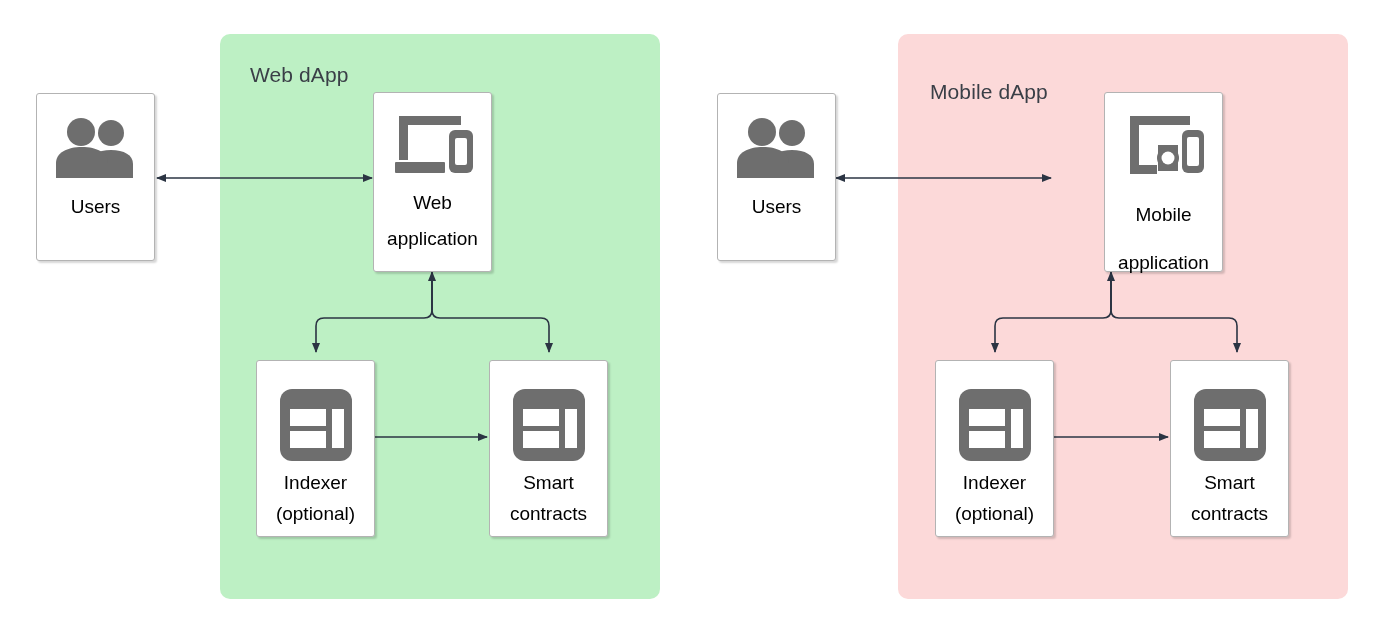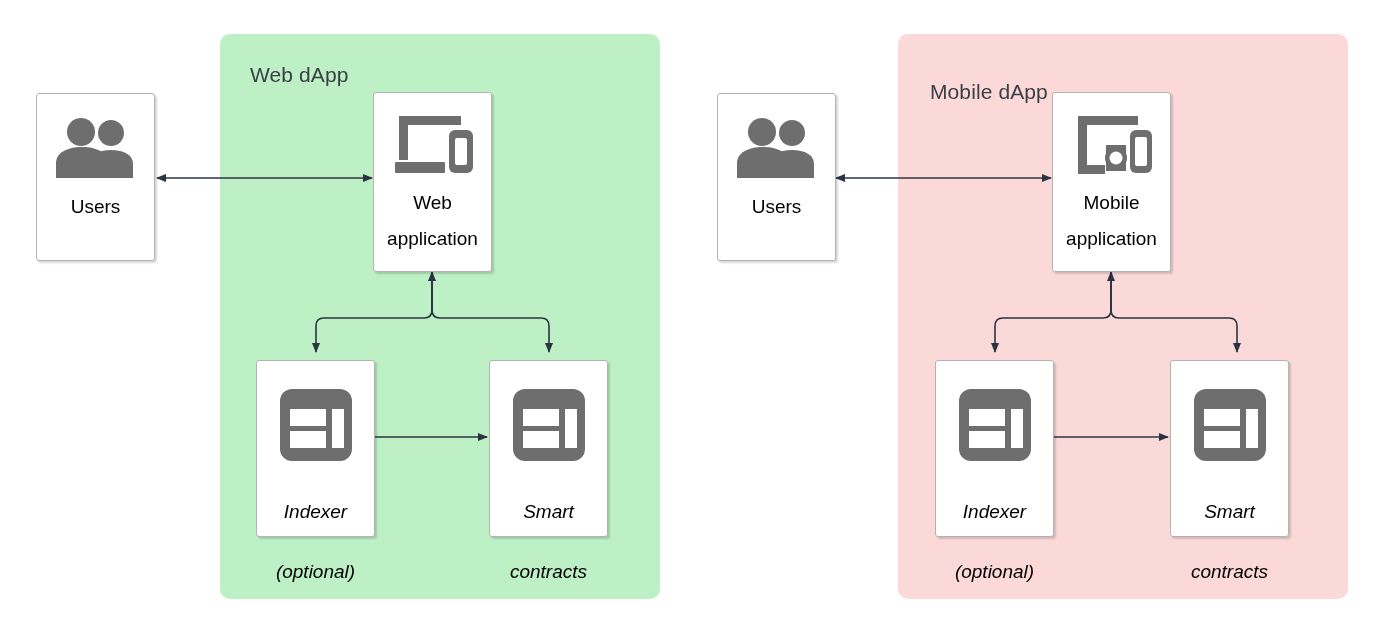--- a/index.html
+++ b/index.html
@@ -18,21 +18,21 @@
         justify-content:flex-start;box-sizing:border-box;}
   .node .icon{display:flex;align-items:center;justify-content:center;}
   .node .label{font-size:19px;color:#000000;line-height:1.18;
                text-align:center;white-space:nowrap;}
 
   .node-users .icon{margin-top:22px;}
   .node-users .label{margin-top:18px;}
   .node-app .icon{margin-top:19px;}
   .node-app .label{margin-top:14px;}
   .node-svc .icon{margin-top:26px;}
-  .node-svc .label{margin-top:38px;font-style:italic;}
+  .node-svc .label{margin-top:9px;}
 
   svg.edges{position:absolute;left:0;top:0;width:1380px;height:640px;
             overflow:visible;pointer-events:none;}
 </style>
 </head>
 <body>
 
 <div id="canvas">
 
   <div class="panel" style="left:220px;top:34px;width:440px;height:565px;background:#bdf0c4;"></div>
@@ -147,21 +147,21 @@
       <svg width="84" height="62" viewBox="0 0 84 62" aria-hidden="true">
         <circle cx="27" cy="16" r="14" fill="#6e6e6e"></circle>
         <circle cx="57" cy="17" r="13" fill="#6e6e6e"></circle>
         <path d="M34,62 L34,48 C34,39 44,34 57,34 C70,34 79,39 79,48 L79,62 Z" fill="#6e6e6e"></path>
         <path d="M2,62 L2,47 C2,37 13,31 28,31 C43,31 54,37 54,47 L54,62 Z" fill="#6e6e6e"></path>
       </svg>
     </span>
     <span class="label">Users</span>
   </div>
 
-  <div class="node node-app" style="left:1052px;top:92px;width:119px;height:180px;">
+  <div class="node node-app" style="left:1104px;top:92px;width:119px;height:180px;gap:12px;">
     <span class="icon">
       <svg width="84" height="66" viewBox="0 0 84 66" aria-hidden="true">
         <path d="M8,4 h60 v9 H17 v40 h18 v9 H8 Z" fill="#6e6e6e"></path>
         <path d="M36,33 h20 v10 h-20 Z" fill="#6e6e6e"></path>
         <path d="M36,49 h20 v10 h-20 Z" fill="#6e6e6e"></path>
         <circle cx="46" cy="46" r="11" fill="#6e6e6e"></circle>
         <circle cx="46" cy="46" r="6.5" fill="#ffffff"></circle>
         <rect x="60" y="18" width="22" height="43" rx="6" fill="#6e6e6e"></rect>
         <rect x="65" y="25" width="12" height="29" rx="2" fill="#ffffff"></rect>
       </svg>

